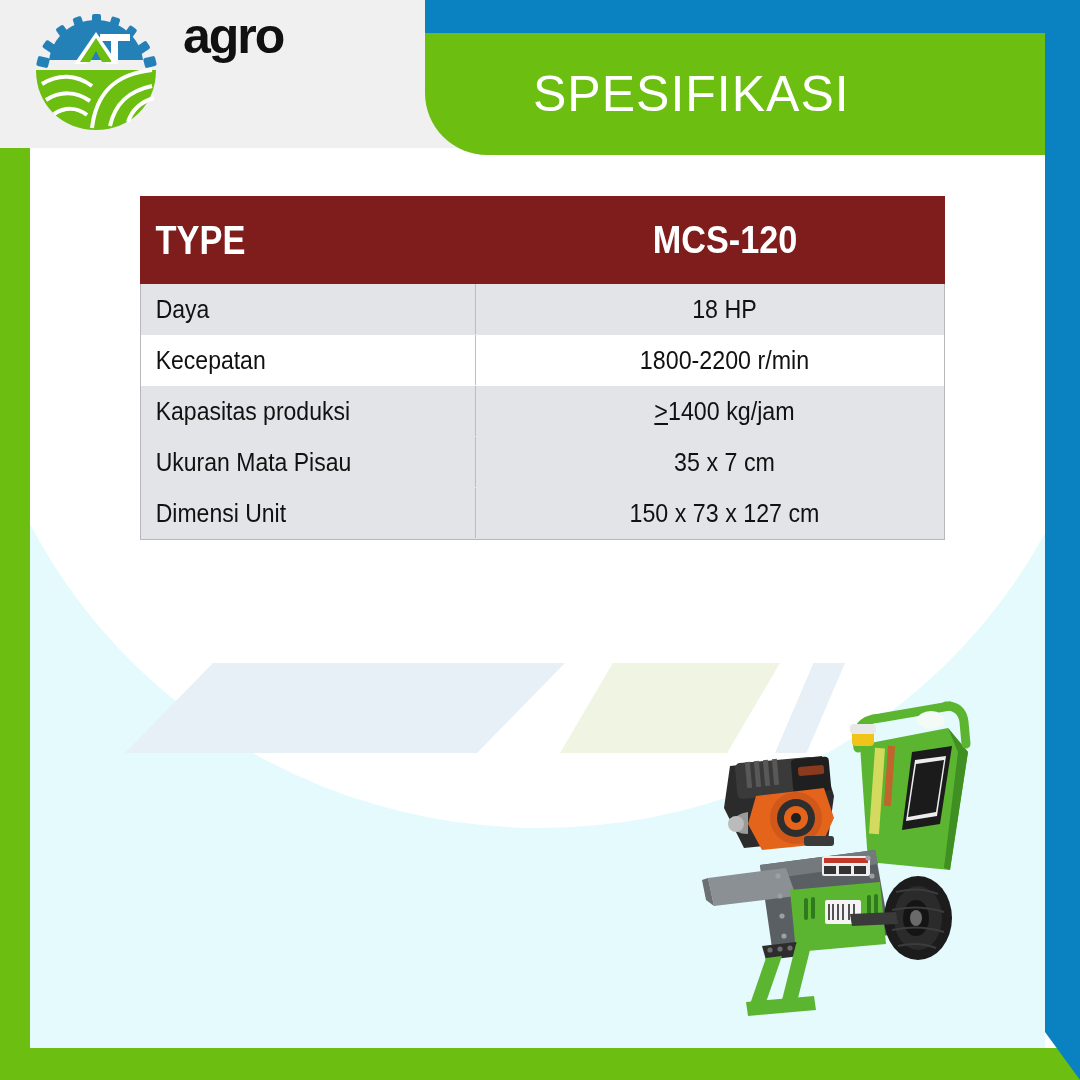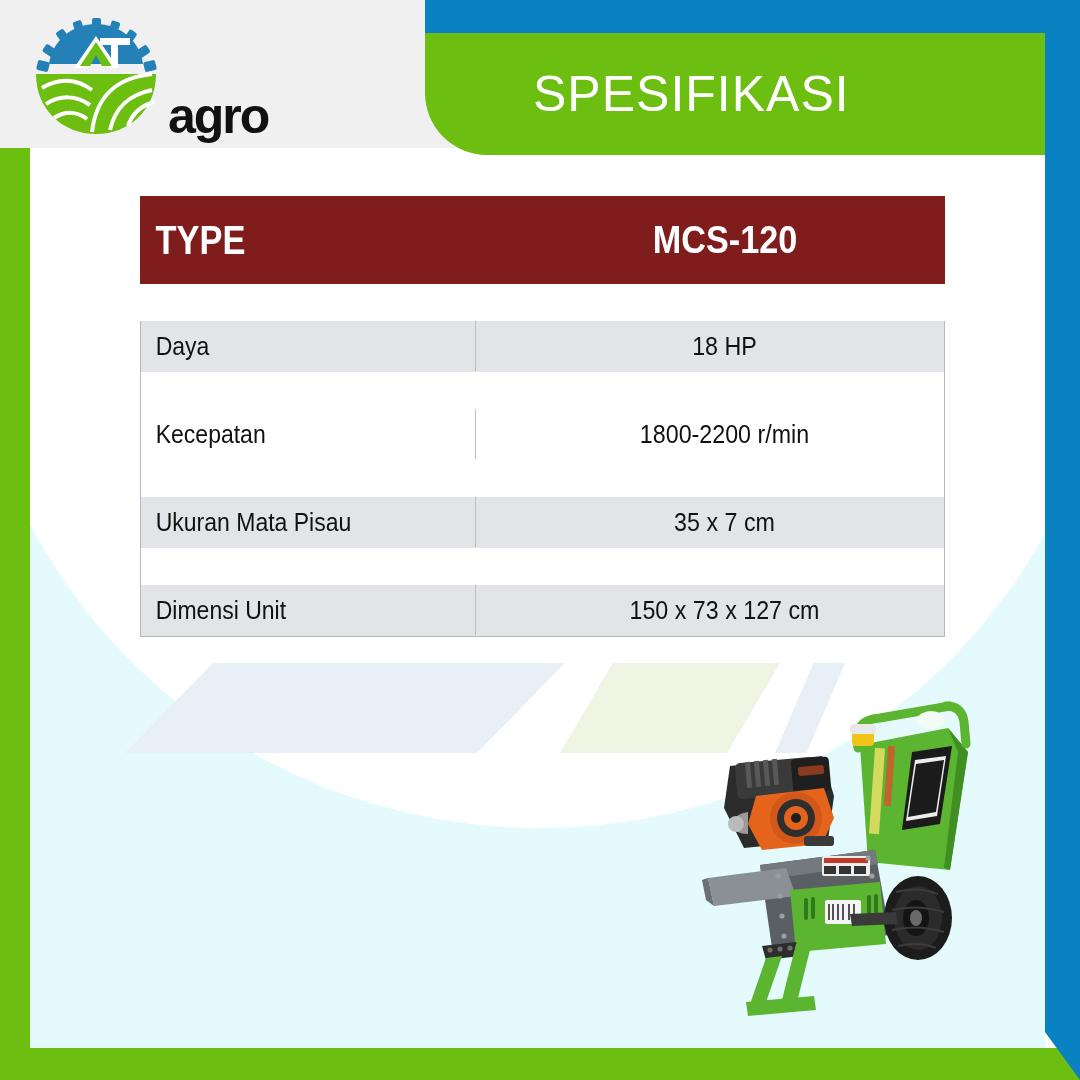--- a/index.html
+++ b/index.html
@@ -18,21 +18,21 @@
 
   
   .header-bg{position:absolute;left:0;top:0;width:1080px;height:148px;background:#f0f0f0;z-index:2;}
   .header-blue{position:absolute;left:425px;top:0;width:655px;height:34px;background:#0a81c0;z-index:3;}
   .header-green{position:absolute;left:425px;top:33px;width:655px;height:122px;background:#6cbe11;
      border-bottom-left-radius:62px;z-index:4;}
   .header-title{position:absolute;left:0;top:0;width:655px;height:122px;display:flex;align-items:center;
      padding-left:108px;box-sizing:border-box;color:#ffffff;font-size:50px;font-weight:normal;letter-spacing:1px;}
 
   
-  .logo{position:absolute;left:32px;top:14px;width:360px;height:124px;z-index:5;display:flex;align-items:flex-end;gap:8px;}
+  .logo{position:absolute;left:32px;top:14px;width:360px;height:124px;z-index:5;display:flex;align-items:flex-start;gap:23px;}
   .logo-mark{width:128px;height:120px;flex:none;}
   .logo-text{font-size:50px;font-weight:bold;line-height:0.88;color:#111111;letter-spacing:-2px;}
   .logo-text span{display:block;}
 
   
   .body-bg{position:absolute;left:30px;top:148px;width:1015px;height:900px;background:#e4fafd;z-index:1;overflow:hidden;}
   .body-white{position:absolute;left:-60px;top:-420px;width:1140px;height:1100px;background:#ffffff;border-radius:50%;}
   .para{position:absolute;height:90px;}
   .para-a{left:95px;top:515px;width:440px;background:#e7eff7;
       clip-path:polygon(20% 0,100% 0,80% 100%,0 100%);}
@@ -42,21 +42,21 @@
       clip-path:polygon(55% 0,100% 0,45% 100%,0 100%);}
 
   
   .spec{position:absolute;left:140px;top:196px;width:805px;z-index:8;}
   .spec-head{display:flex;align-items:center;height:88px;background:#7f1d1d;color:#fff;}
   .spec-head .h-label{width:365px;padding-left:18px;box-sizing:border-box;font-size:40px;font-weight:bold;
      font-stretch:condensed;transform:scaleX(.86);transform-origin:left center;}
   .spec-head .h-value{flex:1;text-align:center;font-size:38px;font-weight:bold;
      transform:scaleX(.9);}
   .spec-body{border:1px solid #b8b8bc;border-top:none;}
-  .row{display:flex;align-items:center;height:50px;border-bottom:1px solid #ffffff00;margin-top:37px;}
+  .row{display:flex;align-items:center;height:50px;border-bottom:1px solid #ffffff00;}
   .row.alt{background:#e3e4e7;}
   .row.plain{background:#ffffff;}
   .row .c-label{width:364px;padding-left:16px;box-sizing:border-box;font-size:25px;color:#111;
      border-right:1px solid #b8b8bc;height:100%;display:flex;align-items:center;
      transform:scaleX(.92);transform-origin:left center;}
   .row .c-value{flex:1;text-align:center;font-size:25px;color:#111;display:flex;
      align-items:center;justify-content:center;height:100%;transform:scaleX(.93);}
   .gte{text-decoration:underline;text-underline-offset:3px;}
 
   
@@ -125,20 +125,27 @@
     <div class="spec-body">
       <div class="row alt">
         <div class="c-label">Daya</div>
         <div class="c-value">18 HP</div>
       </div>
       <div class="row plain">
         <div class="c-label">Kecepatan</div>
         <div class="c-value">1800-2200 r/min</div>
       </div>
       <div class="row alt">
+        <div class="c-label">Kapasitas produksi</div>
+        <div class="c-value">
+            <span class="gte">&gt;</span>
+            <span> 1400 kg/jam</span>
+          </div>
+      </div>
+      <div class="row alt">
         <div class="c-label">Ukuran Mata Pisau</div>
         <div class="c-value">35 x 7 cm</div>
       </div>
       <div class="row alt">
         <div class="c-label">Dimensi Unit</div>
         <div class="c-value">150 x 73 x 127 cm</div>
       </div>
     </div>
   </div>
 

